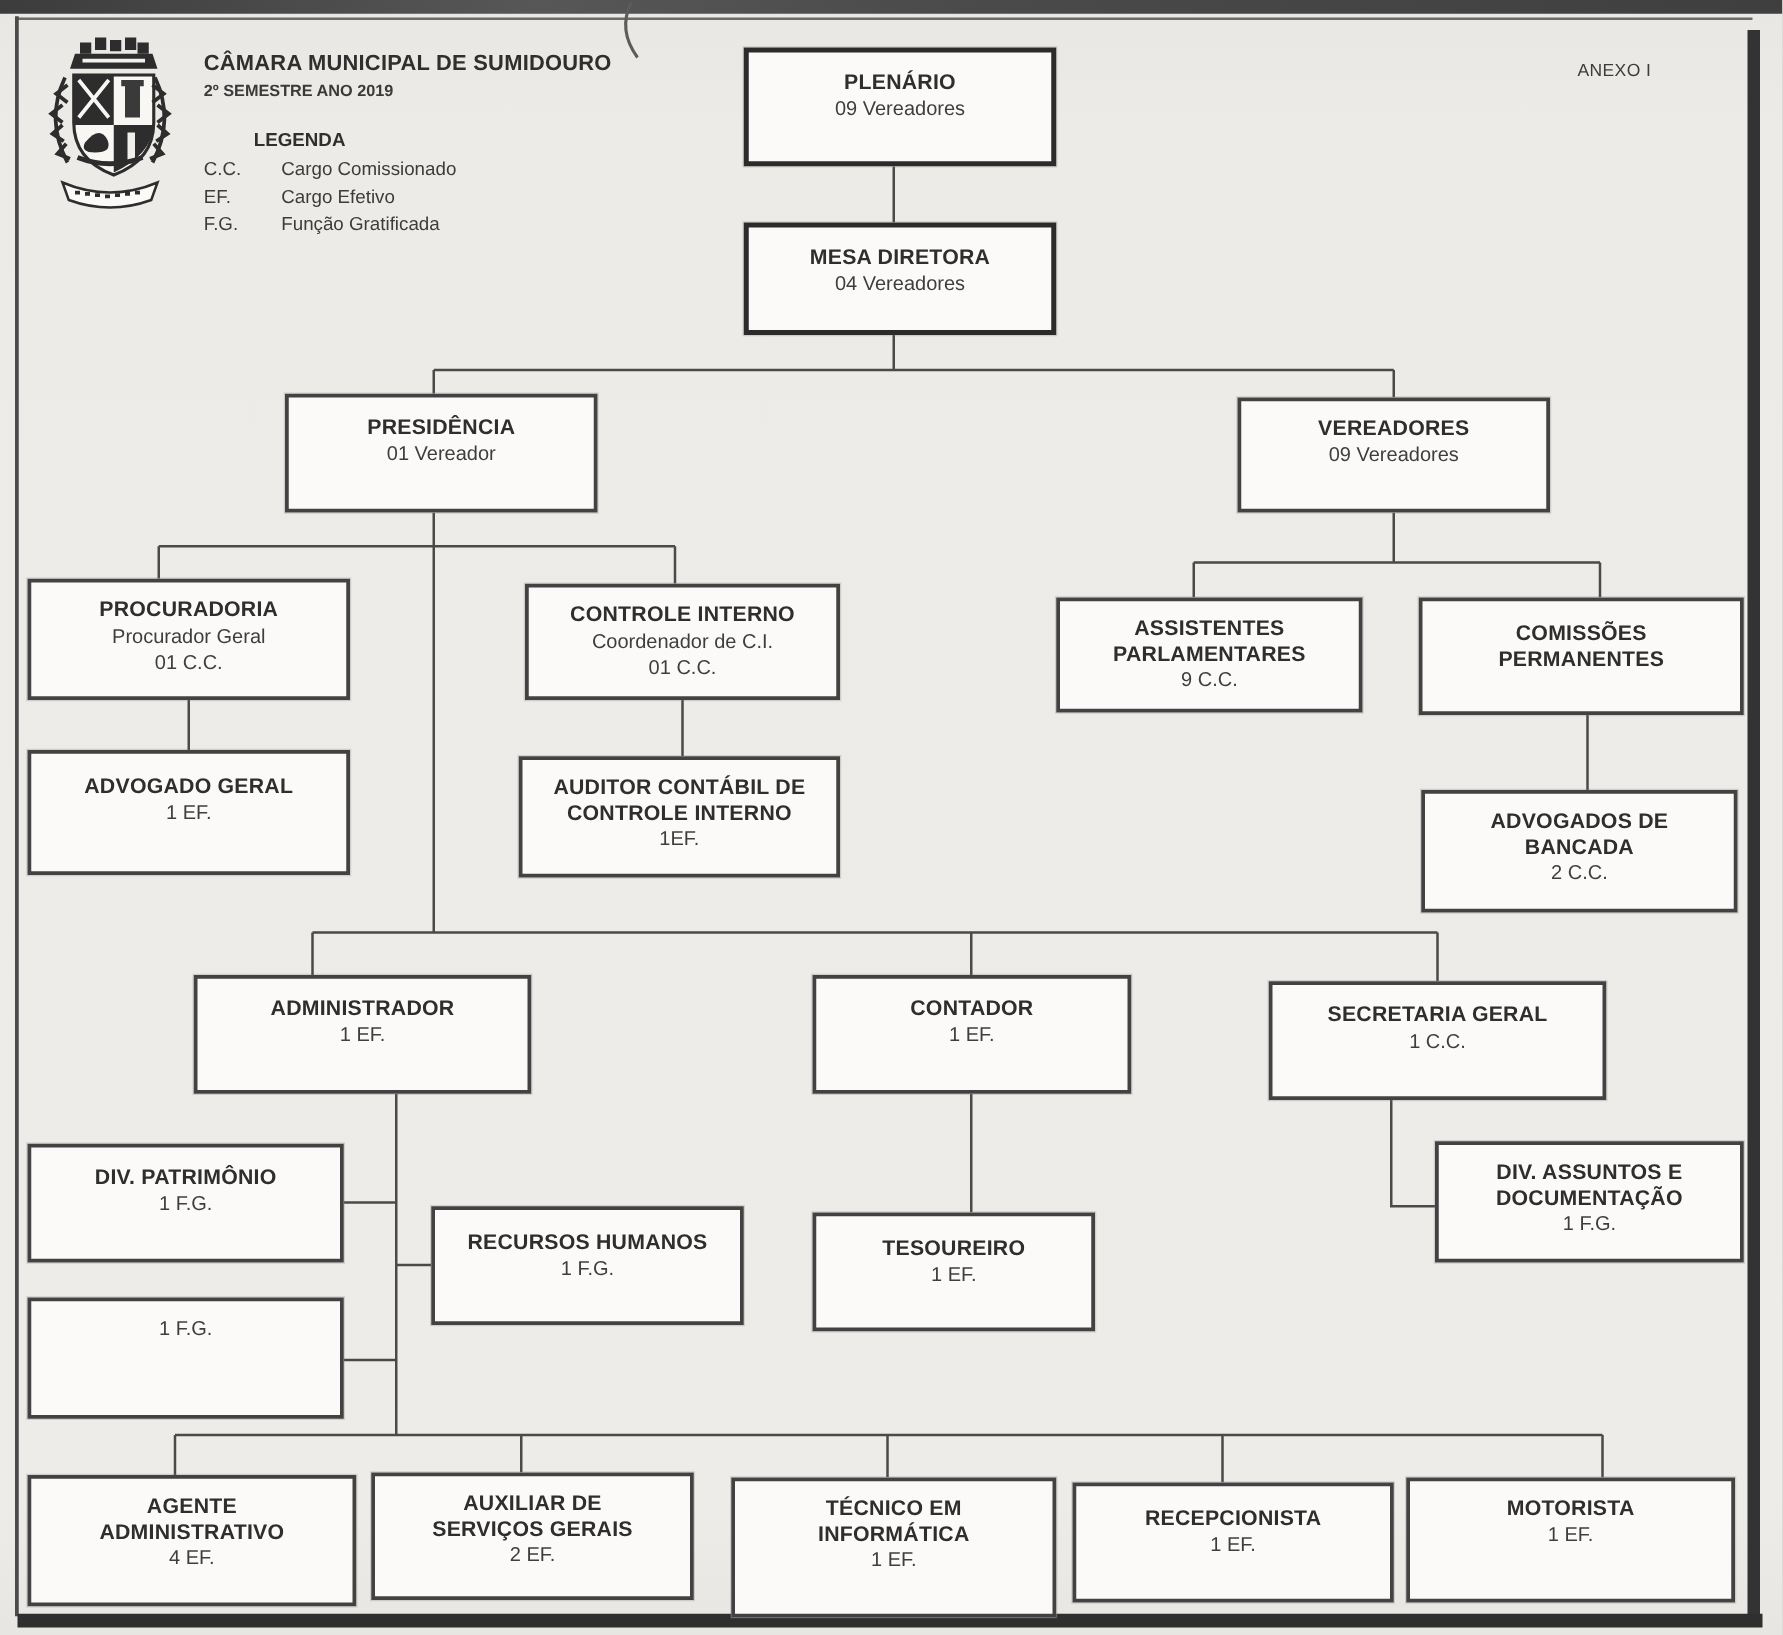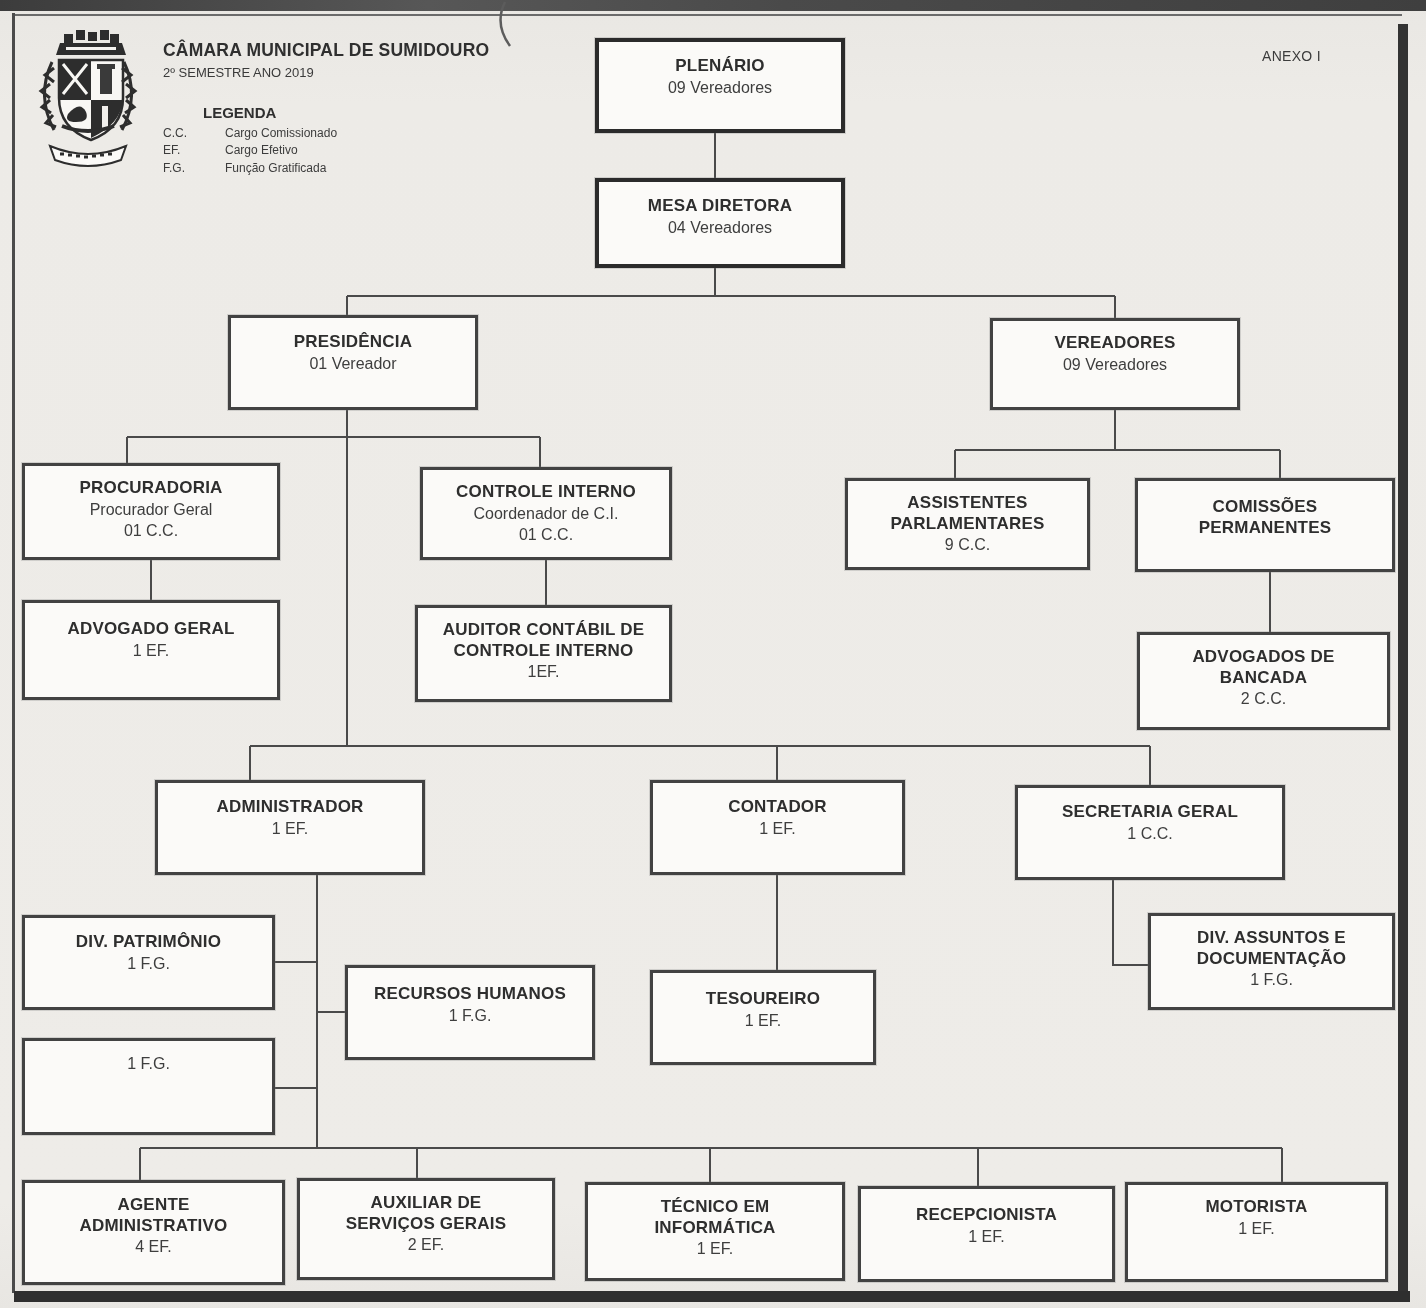--- a/index.html
+++ b/index.html
@@ -24,24 +24,24 @@
   }
   .node.thick{border-width:4px;border-color:#2b2b2b;}
   .nt{font-weight:bold;font-size:17px;color:#2e2e2e;line-height:1.22;letter-spacing:.2px;}
   .ns{font-size:16px;color:#3e3e3e;line-height:1.32;}
 
   #connectors{position:absolute;left:0;top:0;pointer-events:none;}
   #connectors path{stroke:#4a4a4a;stroke-width:2;fill:none;}
 
   .hdr{position:absolute;left:163px;top:40px;}
   .hdr-title{font-weight:bold;font-size:17.5px;color:#2f2f2f;letter-spacing:.2px;}
-  .hdr-sub{font-weight:normal;font-size:13px;color:#3a3a3a;margin-top:4px;}
+  .hdr-sub{font-weight:bold;font-size:13px;color:#3a3a3a;margin-top:4px;}
   .legend{margin-top:24px;}
   .legend-title{font-weight:bold;font-size:15px;color:#2f2f2f;margin-bottom:4px;margin-left:40px;}
-  .legend-row{font-size:12px;color:#3c3c3c;line-height:1.45;display:flex;}
+  .legend-row{font-size:15px;color:#3c3c3c;line-height:1.45;display:flex;}
   .legend-abbr{width:62px;}
   .annex{position:absolute;left:1262px;top:48px;font-size:14px;color:#3c3c3c;letter-spacing:.3px;}
   .logo{position:absolute;left:26px;top:22px;width:124px;height:156px;}
 </style>
 </head>
 <body>
 
 <div id="page">
 
   <div class="scan-top"></div>
@@ -225,21 +225,21 @@
   <div class="node" style="left:22px;top:1180px;width:263px;height:105px">
     <div class="nt" style="max-width:170px">AGENTE ADMINISTRATIVO</div>
     <div class="ns">4 EF.</div>
   </div>
 
   <div class="node" style="left:297px;top:1178px;width:258px;height:102px">
     <div class="nt" style="max-width:180px">AUXILIAR DE SERVIÇOS GERAIS</div>
     <div class="ns">2 EF.</div>
   </div>
 
-  <div class="node" style="left:585px;top:1182px;width:260px;height:99px">
+  <div class="node" style="left:585px;top:1182px;width:260px;height:112px">
     <div class="nt" style="max-width:160px">TÉCNICO EM INFORMÁTICA</div>
     <div class="ns">1 EF.</div>
   </div>
 
   <div class="node" style="left:858px;top:1186px;width:257px;height:96px;padding-top:16px">
     <div class="nt">RECEPCIONISTA</div>
     <div class="ns">1 EF.</div>
   </div>
 
   <div class="node" style="left:1125px;top:1182px;width:263px;height:100px;">

